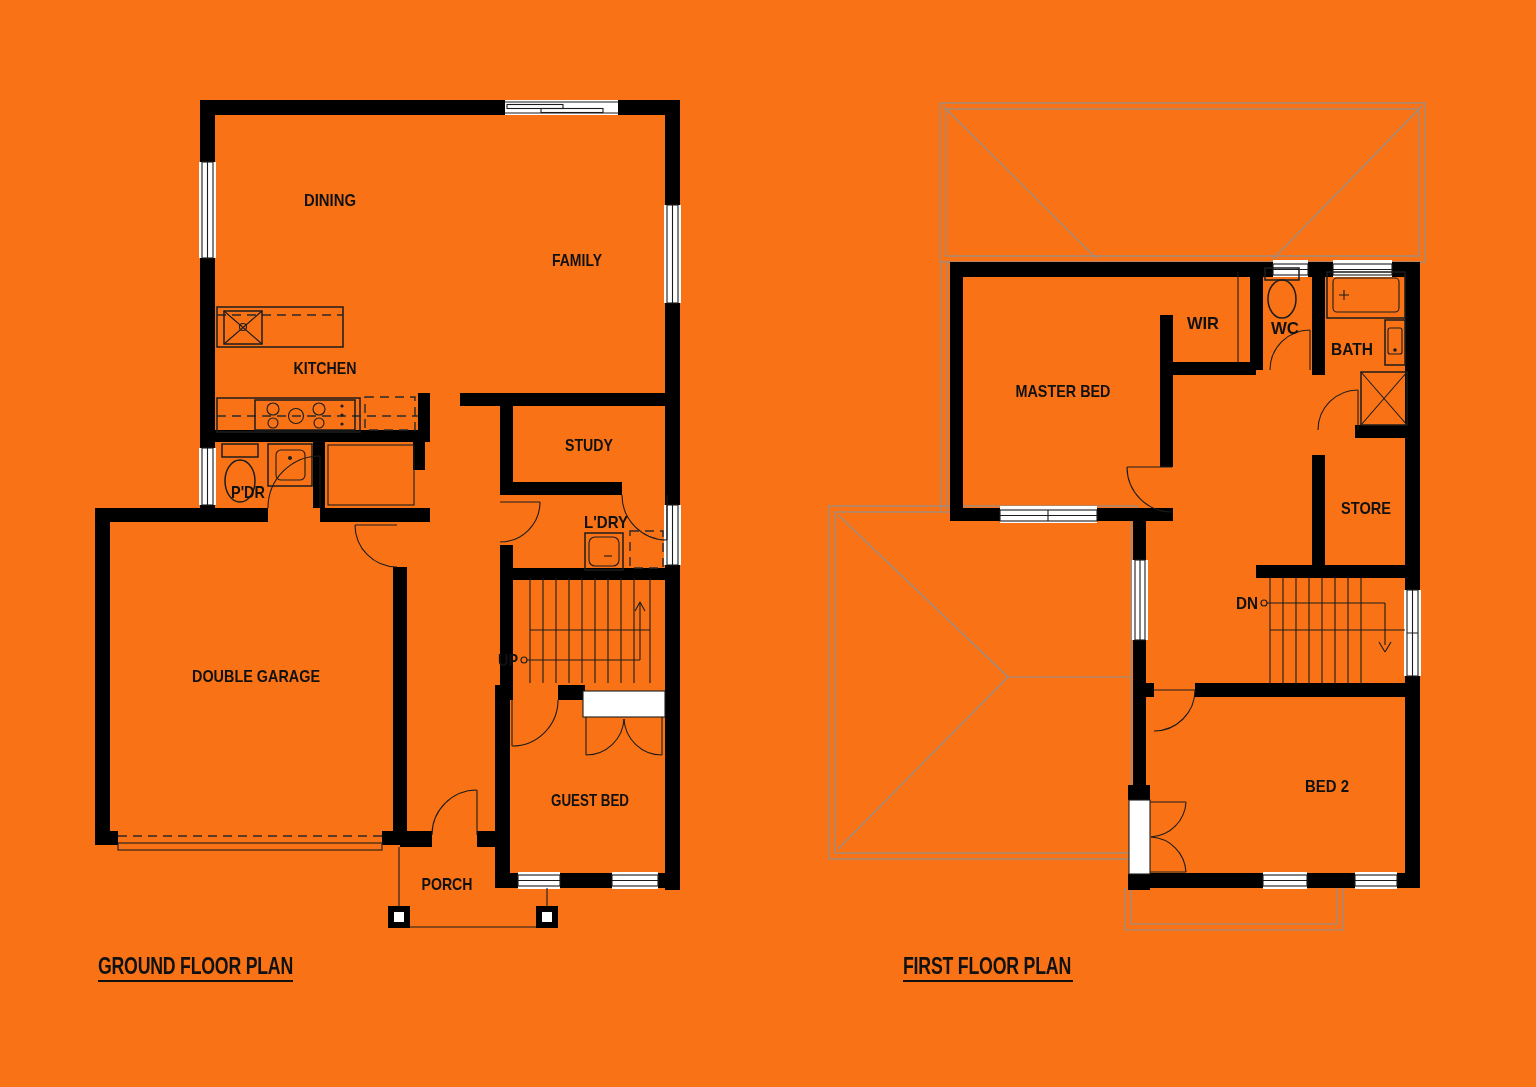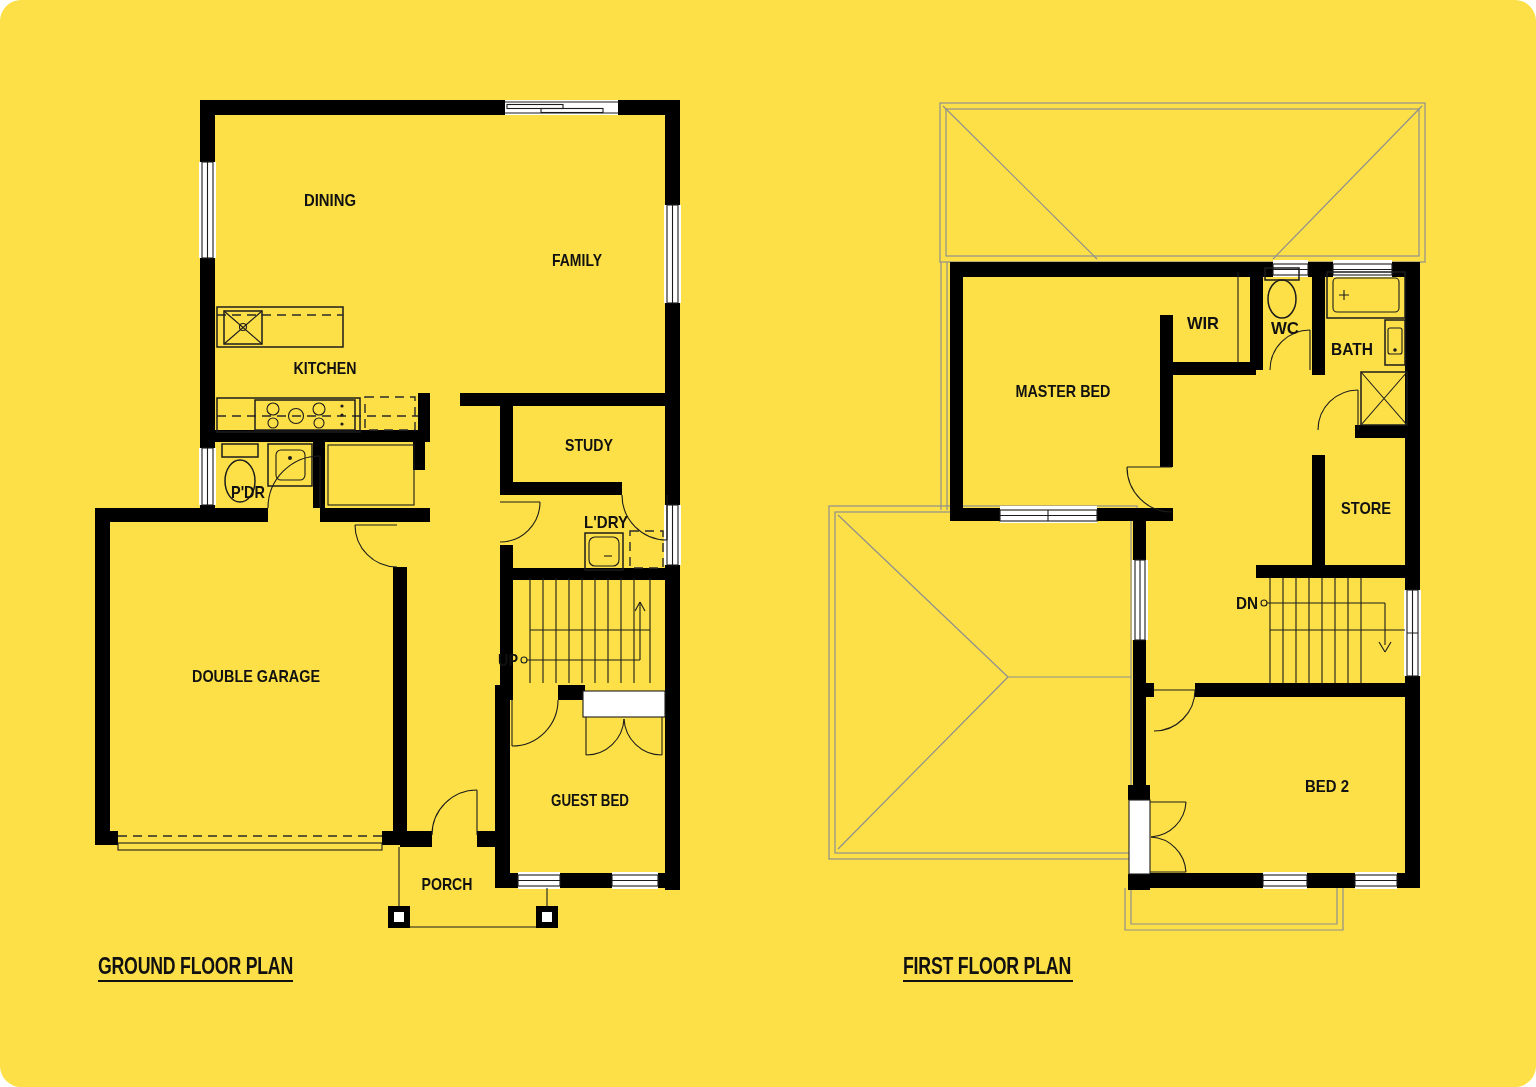--- a/index.html
+++ b/index.html
@@ -1,16 +1,16 @@
 <!DOCTYPE html>
 <html><head>
 <meta charset="utf-8">
 <style>
   html,body{margin:0;padding:0;background:#ffffff;}
-  .stage{position:relative;width:1536px;height:1087px;background:#fde047;overflow:hidden;border-radius:21px;}
+  .stage{position:relative;width:1536px;height:1087px;background:#f97316;overflow:hidden;}
   svg{display:block;}
   .wall{fill:#000000;stroke:none;}
   .thin{stroke:#1c1c1c;stroke-width:1.5;fill:none;}
   .thin2{stroke:#1c1c1c;stroke-width:1.1;fill:none;}
   .dash{stroke:#2a2a2a;stroke-width:1.4;fill:none;stroke-dasharray:9 6;}
   .roof{stroke:#8f8f8f;stroke-width:1.2;fill:none;}
   .whitefill{fill:#ffffff;stroke:none;}
   .winbox{stroke:#1c1c1c;stroke-width:1.1;fill:#ffffff;}
   .lbl{font-family:"Liberation Sans",sans-serif;font-weight:bold;font-size:17px;fill:#111111;}
   .lbl-s{font-family:"Liberation Sans",sans-serif;font-weight:bold;font-size:16px;fill:#111111;}

